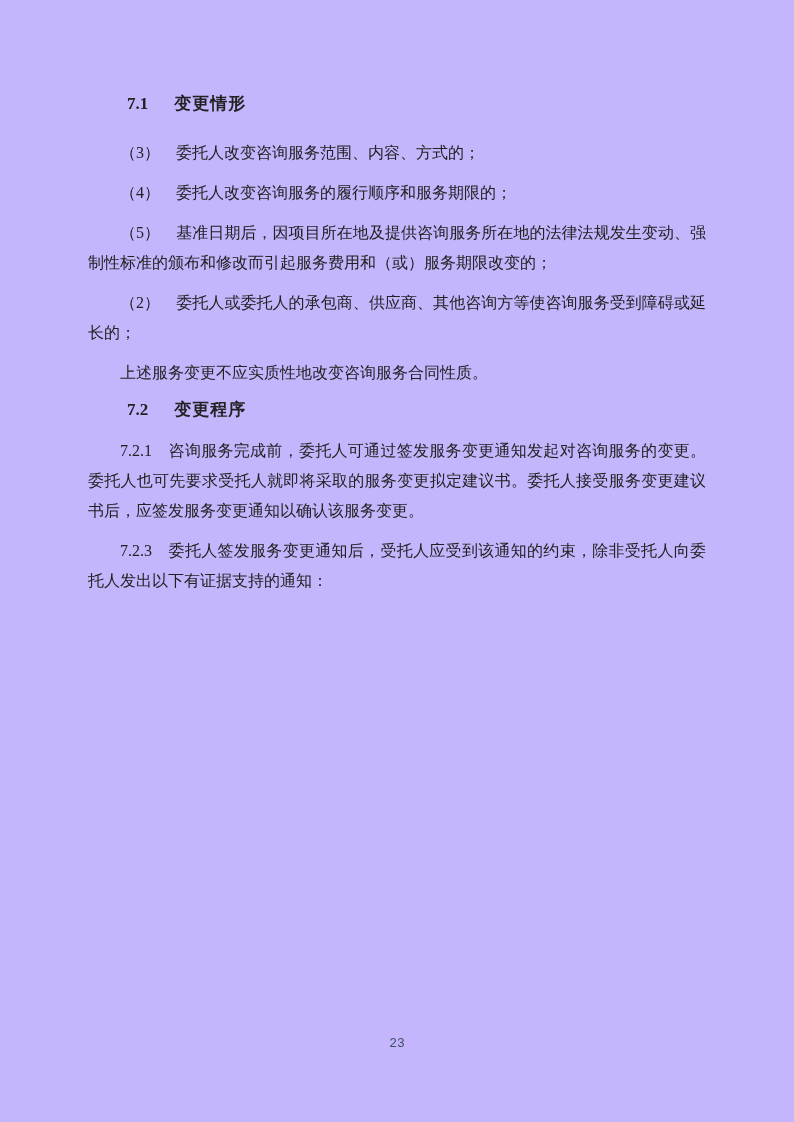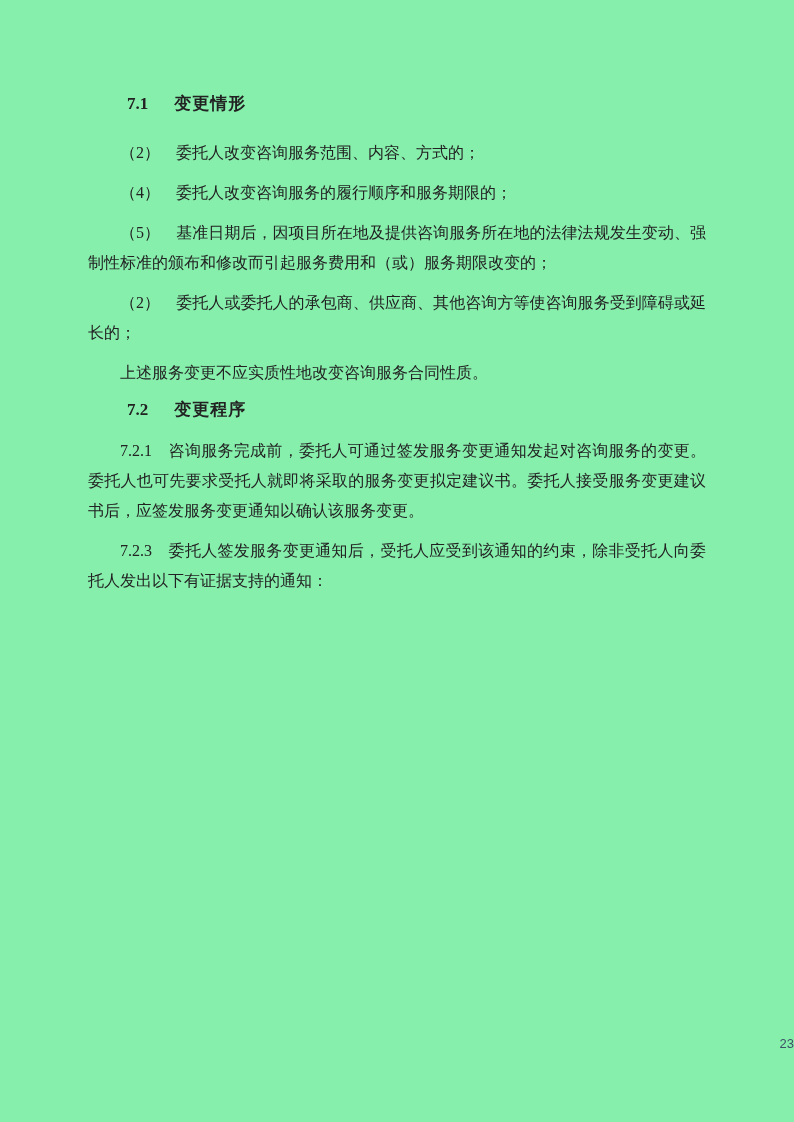--- a/index.html
+++ b/index.html
@@ -38,38 +38,38 @@
     line-height: 30px;
     text-align: justify;
     text-indent: 32px;
     margin: 0 0 10px 0;
   }
   .page-number {
     position: absolute;
     left: 0;
     right: 0;
     top: 1036px;
-    text-align: right;
+    text-align: center;
     font-size: 13px;
     line-height: 16px;
-    font-family: Liberation Sans, sans-serif;
+    font-family: Liberation Mono, monospace;
   }
 </style>
 </head>
 <body>
 
-<div class="page" style="background: #86efac; color: rgb(34, 34, 34);">
+<div class="page" style="background: #c4b5fd; color: rgb(34, 34, 34);">
 
   <div class="doc-heading h-first">
     <span class="h-num">7.1</span>
     <span class="h-title">变更情形</span>
   </div>
 
 
-  <p class="para">（2）　委托人改变咨询服务范围、内容、方式的；</p>
+  <p class="para">（3）　委托人改变咨询服务范围、内容、方式的；</p>
   <p class="para">（4）　委托人改变咨询服务的履行顺序和服务期限的；</p>
   <p class="para">（5）　基准日期后，因项目所在地及提供咨询服务所在地的法律法规发生变动、强制性标准的颁布和修改而引起服务费用和（或）服务期限改变的；</p>
   <p class="para">（2）　委托人或委托人的承包商、供应商、其他咨询方等使咨询服务受到障碍或延长的；</p>
 
   <p class="para">上述服务变更不应实质性地改变咨询服务合同性质。</p>
 
   <div class="doc-heading">
     <span class="h-num">7.2</span>
     <span class="h-title">变更程序</span>
   </div>

